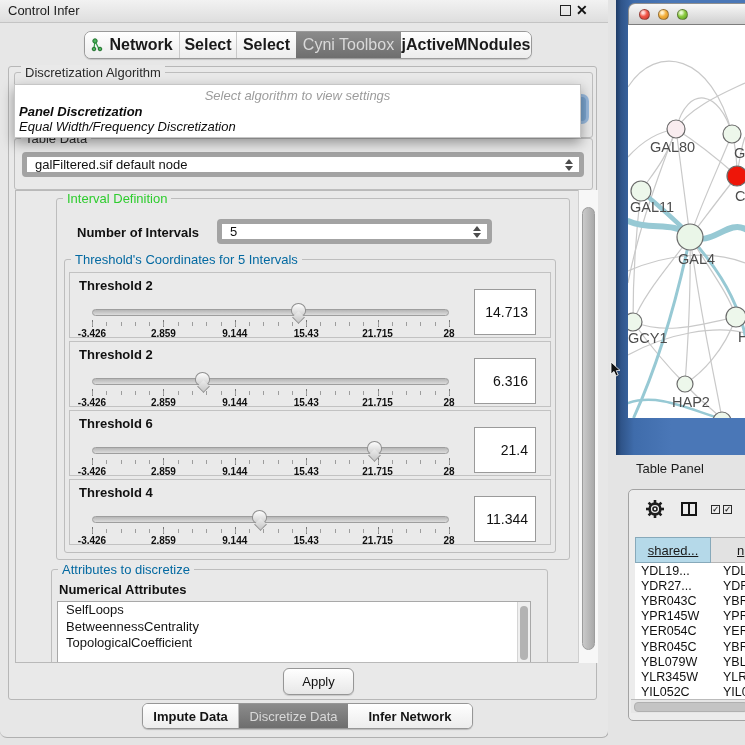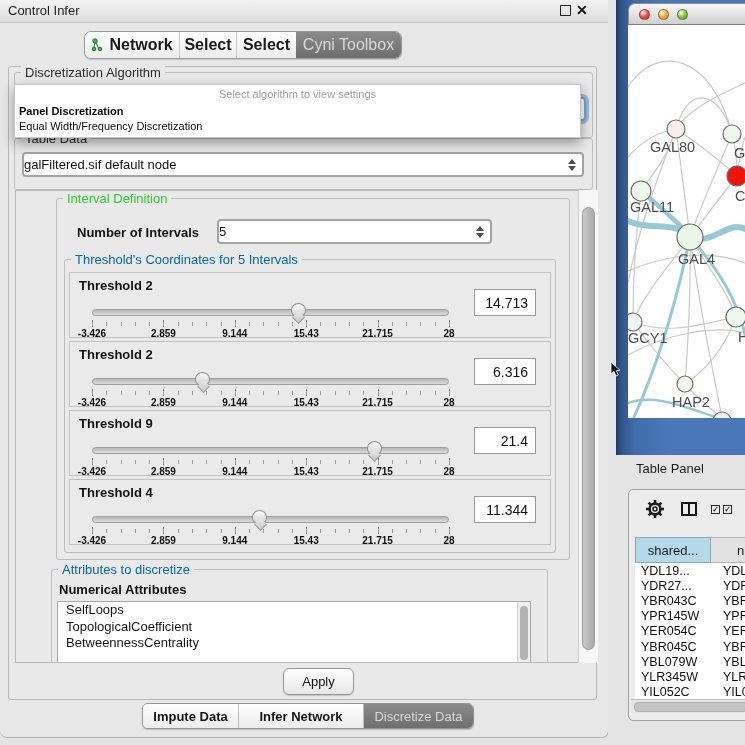--- a/index.html
+++ b/index.html
@@ -25,30 +25,30 @@
   .tabseg.sep{border-right:1px solid #c9c9c9;}
   .tabseg.sel{background:linear-gradient(#8b8b8b,#6e6e6e);color:#d9d9d9;font-weight:normal;}
   .nticon{margin-right:6px;}
   
   .content-panel{position:absolute;left:8px;top:66px;width:589px;height:634px;background:#e9e9e9;
                  border:1px solid #b7b7b7;border-radius:3px;box-sizing:border-box;}
   .group{position:absolute;border:1px solid #bdbdbd;border-radius:3px;}
   .gtitle{position:absolute;top:-8px;left:6px;background:#e9e9e9;padding:0 4px;font-size:13px;color:#2b2b2b;white-space:nowrap;}
   .gtitle.green{color:#2ecc2e;}
   .gtitle.blue{color:#0369a1;}
-  .combo{position:absolute;background:#fff;border:2px solid #a3a3a3;border-radius:4px;font-size:13px;
-         display:flex;align-items:center;box-sizing:border-box;color:#111;}
+  .combo{position:absolute;background:#fff;border:5px solid #a3a3a3;border-radius:4px;font-size:13px;
+         display:flex;align-items:center;padding-left:8px;box-sizing:border-box;color:#111;}
   .stepper{position:absolute;right:6px;top:50%;transform:translateY(-50%);display:flex;flex-direction:column;gap:2px;}
   .stepper i{width:0;height:0;border-left:4px solid transparent;border-right:4px solid transparent;display:block;}
   .stepper .up{border-bottom:5px solid #4d4d4d;}
   .stepper .dn{border-top:5px solid #4d4d4d;}
   .focus-ring{box-shadow:0 0 0 3px rgba(100,155,215,.6);border-color:#7aa4cf;}
   
   .popup{position:absolute;left:14px;top:84px;width:565px;height:52px;background:#fff;
-         border:1px solid #c6c6c6;box-shadow:0 5px 12px rgba(0,0,0,.38);z-index:30;font-size:11px;}
+         border:1px solid #c6c6c6;box-shadow:0 5px 12px rgba(0,0,0,.38);z-index:30;font-size:13px;font-style:italic;}
   .popup .ph{color:#9c9c9c;text-align:center;padding-top:3px;height:16px;}
   .popup .it{padding:0 4px;height:15px;line-height:15px;color:#0c0c0c;}
   .popup .it.b{font-weight:bold;}
   
   .scrollpane{position:absolute;left:15px;top:190px;width:583px;height:473px;border:1px solid #b9b9b9;
               background:#e9e9e9;box-sizing:border-box;overflow:hidden;}
   .vsb{position:absolute;left:578px;top:190px;width:20px;height:473px;background:#f7f7f7;
        border-left:1px solid #cfcfcf;box-sizing:border-box;}
   .vsb .vthumb{position:absolute;left:3px;top:17px;width:13px;height:443px;border-radius:7px;
        background:linear-gradient(90deg,#cacaca,#a9a9a9);border:1px solid #9c9c9c;box-sizing:border-box;}
@@ -63,21 +63,21 @@
          background:linear-gradient(#fdfdfd,#cfcfcf);border:1px solid #8f8f8f;box-sizing:border-box;z-index:2;}
   .thumb::after{content:'';position:absolute;left:2.6px;top:8.5px;width:8px;height:8px;
          background:linear-gradient(135deg,#ececec,#c7c7c7);border-right:1px solid #8f8f8f;
          border-bottom:1px solid #8f8f8f;transform:rotate(45deg);}
   .ticksMinor{position:absolute;top:15px;left:0;width:358px;height:4px;
          background:repeating-linear-gradient(90deg,#9d9d9d 0 1px,transparent 1px 14.28px);}
   .ticksMajor{position:absolute;top:13px;left:0;width:358px;height:7px;
          background:repeating-linear-gradient(90deg,#777 0 1px,transparent 1px 71.4px);}
   .tlabels{position:absolute;top:21px;left:0;width:357px;height:12px;font-size:10px;font-weight:bold;color:#0f0f0f;}
   .tlabels span{position:absolute;transform:translateX(-50%);white-space:nowrap;}
-  .value-box{position:absolute;right:14px;top:16px;width:62px;height:27px;background:#fff;border:1px solid #9a9a9a;
+  .value-box{position:absolute;right:14px;top:16px;width:62px;height:46px;background:#fff;border:1px solid #9a9a9a;
          font-size:14px;color:#111;display:flex;align-items:center;justify-content:flex-end;
          padding-right:7px;box-sizing:border-box;}
   
   .attr-list{position:absolute;background:#fff;border:1px solid #a8a8a8;font-size:13px;color:#151515;overflow:hidden;}
   .attr-list .li{padding:1px 0 1px 8px;height:14.5px;line-height:14px;}
   .mini-sb{position:absolute;right:0;top:0;width:12px;height:100%;background:#efefef;border-left:1px solid #d5d5d5;}
   .mini-sb .th{position:absolute;left:2px;top:4px;width:8px;height:54px;border-radius:4px;background:#b3b3b3;}
   
   .btn{position:absolute;border:1px solid #969696;border-radius:6px;background:linear-gradient(#ffffff,#e7e7e7);
        font-size:13px;color:#111;display:flex;align-items:center;justify-content:center;
@@ -98,21 +98,21 @@
   .light.red{left:10px;background:radial-gradient(circle at 35% 30%,#ffd9d5 0 12%,#f25649 45%,#c23228 100%);}
   .light.yellow{left:29px;background:radial-gradient(circle at 35% 30%,#fff0ca 0 12%,#f5b13d 45%,#cd8a1c 100%);}
   .light.green{left:48px;background:radial-gradient(circle at 35% 30%,#e7f8d2 0 12%,#8ccb3f 45%,#569d23 100%);}
   .net-canvas{position:absolute;left:628px;top:25px;width:117px;height:393px;background:#fff;overflow:hidden;}
   
   .tp-title{position:absolute;left:636px;top:461px;font-size:13px;color:#1c1c1c;}
   .tbl-window{position:absolute;left:628px;top:489px;width:130px;height:232px;background:#ececec;
        border:1px solid #a3a3a3;border-radius:5px;box-sizing:border-box;}
   .tbl-toolbar{position:absolute;left:0;top:0;width:100%;height:44px;}
   .hdr-cell{position:absolute;top:47px;height:26px;box-sizing:border-box;font-size:13px;color:#1a1a1a;
-       display:flex;align-items:center;overflow:hidden;}
+       display:flex;align-items:center;overflow:hidden;text-decoration:underline;}
   .hdr1{left:6px;width:76px;background:#b5d9e9;border:1px solid #87a9ba;justify-content:center;}
   .hdr2{left:82px;width:60px;background:#e2e2e2;border:1px solid #b5b5b5;border-left:none;padding-left:26px;}
   .tbl-rows{position:absolute;left:6px;top:73px;width:136px;height:136px;background:#fff;overflow:hidden;}
   .trow{display:flex;height:15.2px;font-size:12.5px;color:#101010;align-items:center;}
   .trow .c1{width:74px;padding-left:6px;white-space:nowrap;overflow:hidden;}
   .trow .c2{padding-left:8px;white-space:nowrap;overflow:hidden;}
   .hsb{position:absolute;left:2px;top:209px;width:140px;height:13px;background:#e6e6e6;border-top:1px solid #bbb;}
   .hsb .th{position:absolute;left:3px;top:2px;width:112px;height:8px;border-radius:4px;background:#c4c4c4;border:1px solid #b0b0b0;}
   
   .split-icon{position:absolute;left:52px;top:12px;width:16px;height:14px;border:2px solid #151515;box-sizing:border-box;}
@@ -146,20 +146,23 @@
       <span>Network</span>
     </div>
     <div class="tabseg sep" style="width:56px">
       <span>Select</span>
     </div>
     <div class="tabseg" style="width:59px">
       <span>Select</span>
     </div>
     <div class="tabseg sel" style="width:105px">
       <span>Cyni Toolbox</span>
+    </div>
+    <div class="tabseg" style="width:130px">
+      <span>jActiveMNodules</span>
     </div>
   </div>
 
   <div class="content-panel"></div>
 
   <div class="group" style="left:14px;top:72px;width:577px;height:64px;">
     <span class="gtitle">Discretization Algorithm</span>
   </div>
 
   <div class="combo focus-ring" style="left:20px;top:97px;width:566px;height:24px;z-index:5;">
@@ -233,21 +236,21 @@
                   <span style="left: 20%;">2.859</span>
                   <span style="left: 40%;">9.144</span>
                   <span style="left: 60%;">15.43</span>
                   <span style="left: 80%;">21.715</span>
                   <span style="left: 100%;">28</span>
                 </div>
     </div>
     <div class="value-box">6.316</div>
   </div>
             <div class="threshold-panel">
-    <span class="t-label">Threshold 9</span>
+    <span class="t-label">Threshold 6</span>
     <div class="slider">
       <div class="track"></div>
       <div class="ticksMajor"></div>
       <div class="ticksMinor"></div>
       <div class="thumb" style="left: 274.524px;"></div>
       <div class="tlabels">
                   <span style="left: 0%;">-3.426</span>
                   <span style="left: 20%;">2.859</span>
                   <span style="left: 40%;">9.144</span>
                   <span style="left: 60%;">15.43</span>
@@ -278,47 +281,47 @@
           </div>
       </div>
     </div>
 
     <div class="group" style="left:35px;top:378px;width:495px;height:130px;">
       <span class="gtitle blue">Attributes to discretize</span>
       <span class="abs" style="left:7px;top:12px;font-size:13px;font-weight:bold;color:#111;">Numerical Attributes</span>
       <div class="attr-list" style="left:5px;top:31px;width:472px;height:64px;">
         <div id="attr-items">
             <div class="li">SelfLoops</div>
+            <div class="li">BetweennessCentrality</div>
             <div class="li">TopologicalCoefficient</div>
-            <div class="li">BetweennessCentrality</div>
           </div>
         <div class="mini-sb">
             <div class="th"></div>
           </div>
       </div>
     </div>
   </div>
 
   <div class="vsb">
     <div class="vthumb"></div>
   </div>
 
   <div class="btn" style="left:283px;top:668px;width:69px;height:25px;justify-content:center;">
     <span>Apply</span>
   </div>
 
   <div class="bottom-tabs">
     <div class="btab" style="width:95px">
       <span>Impute Data</span>
     </div>
+    <div class="btab sel" style="width:109px">
+      <span>Discretize Data</span>
+    </div>
     <div class="btab" style="width:124px">
       <span>Infer Network</span>
-    </div>
-    <div class="btab sel" style="width:109px">
-      <span>Discretize Data</span>
     </div>
   </div>
 </div>
 
 <div class="right-bg"></div>
 
 <div class="desktop"></div>
 
 <div class="net-titlebar">
   <span class="light red"></span>

